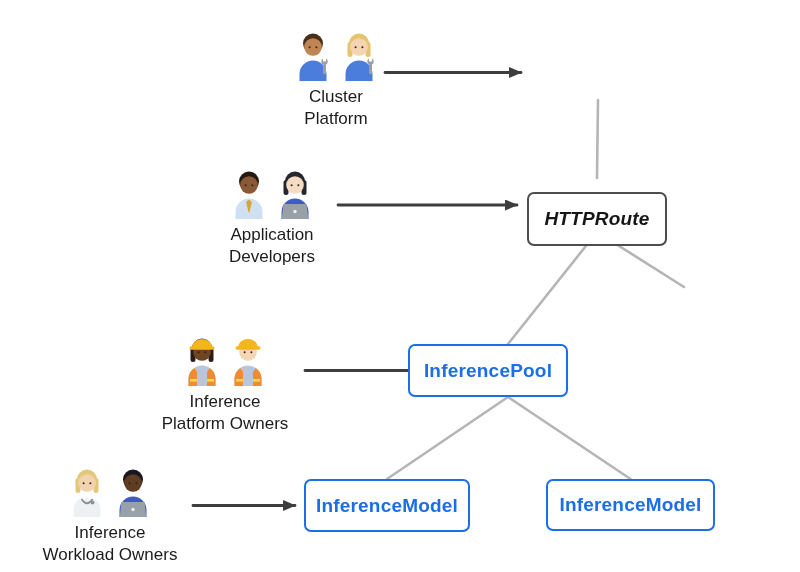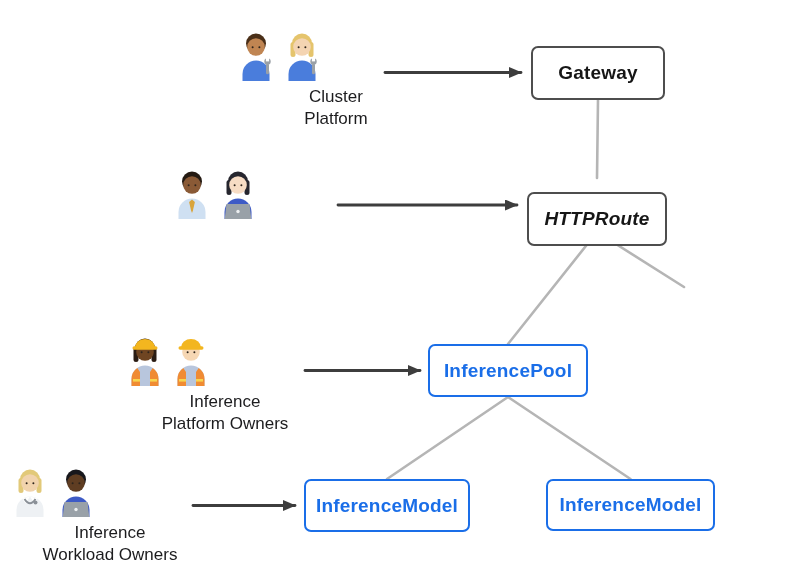--- a/index.html
+++ b/index.html
@@ -6,21 +6,21 @@
   .canvas{position:relative;width:800px;height:572px;background:#fff;overflow:hidden;
           font-family:"Liberation Sans",sans-serif;}
   #edge-layer{position:absolute;left:0;top:0;z-index:1;}
   #ah path{fill:var(--arrow,#3d3d3d);}
   .node{position:absolute;display:flex;align-items:center;justify-content:center;
         background:#fff;border-radius:7px;font-weight:bold;font-size:19px;
         z-index:2;box-sizing:border-box;letter-spacing:.2px;}
   .node.gray{border:2.5px solid var(--gray-border,#4d4d4d);color:#161616;}
   .node.blue{border:2.5px solid var(--blue,#1a6ee8);color:var(--blue,#1a6ee8);}
   .actor{position:absolute;width:200px;display:flex;flex-direction:column;
-         z-index:2;}
+         align-items:center;z-index:2;}
   .actor .icons{display:flex;gap:6px;height:52px;align-items:flex-end;}
   .actor .label{font-size:17px;line-height:22px;color:#1c1c1e;text-align:center;margin-top:5px;}
   .actor .label div{white-space:nowrap;}
 </style>
 </head>
 <body>
 
 <div class="canvas">
 
   <svg id="edge-layer" width="800" height="572" viewBox="0 0 800 572">
@@ -33,27 +33,24 @@
       <line x1="597" y1="232" x2="508" y2="344" stroke="#b5b5b5" stroke-width="2.6" stroke-linecap="round"></line>
       <line x1="597" y1="232" x2="684" y2="287" stroke="#b5b5b5" stroke-width="2.6" stroke-linecap="round"></line>
       <line x1="508" y1="397" x2="387" y2="479" stroke="#b5b5b5" stroke-width="2.6" stroke-linecap="round"></line>
       <line x1="508" y1="397" x2="630.5" y2="479" stroke="#b5b5b5" stroke-width="2.6" stroke-linecap="round"></line>
       <line x1="385" y1="72.5" x2="521" y2="72.5" stroke="#3d3d3d" stroke-width="2.8" stroke-linecap="round" marker-end="url(#ah)"></line>
       <line x1="338" y1="205" x2="517" y2="205" stroke="#3d3d3d" stroke-width="2.8" stroke-linecap="round" marker-end="url(#ah)"></line>
       <line x1="305" y1="370.5" x2="420" y2="370.5" stroke="#3d3d3d" stroke-width="2.8" stroke-linecap="round" marker-end="url(#ah)"></line>
       <line x1="193" y1="505.5" x2="295" y2="505.5" stroke="#3d3d3d" stroke-width="2.8" stroke-linecap="round" marker-end="url(#ah)"></line>
     </svg>
 
-  <div class="node gray" style="left: 531px; top: 46px; width: 134px; height: 54px;">
-    <span>Gateway</span>
-  </div>
   <div class="node gray" style="left: 527px; top: 192px; width: 140px; height: 54px; font-style: italic;">
     <span>HTTPRoute</span>
   </div>
-  <div class="node blue" style="left: 428px; top: 344px; width: 160px; height: 53px; justify-content: center;">
+  <div class="node blue" style="left: 408px; top: 344px; width: 160px; height: 53px; justify-content: center;">
     <span>InferencePool</span>
   </div>
   <div class="node blue" style="left: 304px; top: 479px; width: 166px; height: 53px;">
     <span>InferenceModel</span>
   </div>
   <div class="node blue" style="left: 546px; top: 479px; width: 169px; height: 52px;">
     <span>InferenceModel</span>
   </div>
 
   <div class="actor" style="left:236px;top:29px">
@@ -106,20 +103,24 @@
           <rect x="8.5" y="13" width="5" height="15" rx="2.5" fill="#26262e"></rect>
           <rect x="26.5" y="13" width="5" height="15" rx="2.5" fill="#26262e"></rect>
           <circle cx="20" cy="18" r="8.8" fill="#f7dcc4"></circle>
           <circle cx="16.6" cy="18.2" r="1" fill="#2d241c"></circle>
           <circle cx="23.4" cy="18.2" r="1" fill="#2d241c"></circle>
           <path d="M6.5 52 v-7 a13.5 13.5 0 0 1 27 0 v7 z" fill="#3e5bc6"></path>
           <path d="M8.5 37 h23 l1.8 15 h-26.6 z" fill="#99a1a8"></path>
           <circle cx="20" cy="44.5" r="1.7" fill="#eceff1"></circle>
         </svg>
       </div>
+    <div class="label">
+      <div>Application</div>
+      <div>Developers</div>
+    </div>
   </div>
 
   <div class="actor" style="left:125px;top:334px">
     <div class="icons" aria-label="👷🏿‍♀️👷🏻‍♂️">
         <svg width="40" height="52" viewBox="0 0 40 52">
           <circle cx="20" cy="14.5" r="10" fill="#2a1c14"></circle>
           <rect x="8.5" y="13" width="5" height="15" rx="2.5" fill="#2a1c14"></rect>
           <rect x="26.5" y="13" width="5" height="15" rx="2.5" fill="#2a1c14"></rect>
           <circle cx="20" cy="18" r="8.8" fill="#6f4522"></circle>
           <circle cx="16.6" cy="18.2" r="1" fill="#2d241c"></circle>

